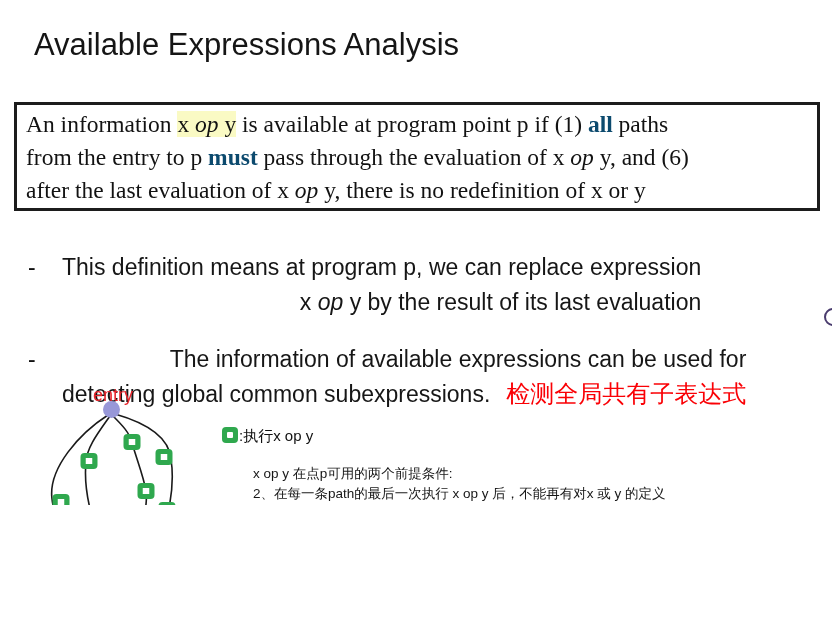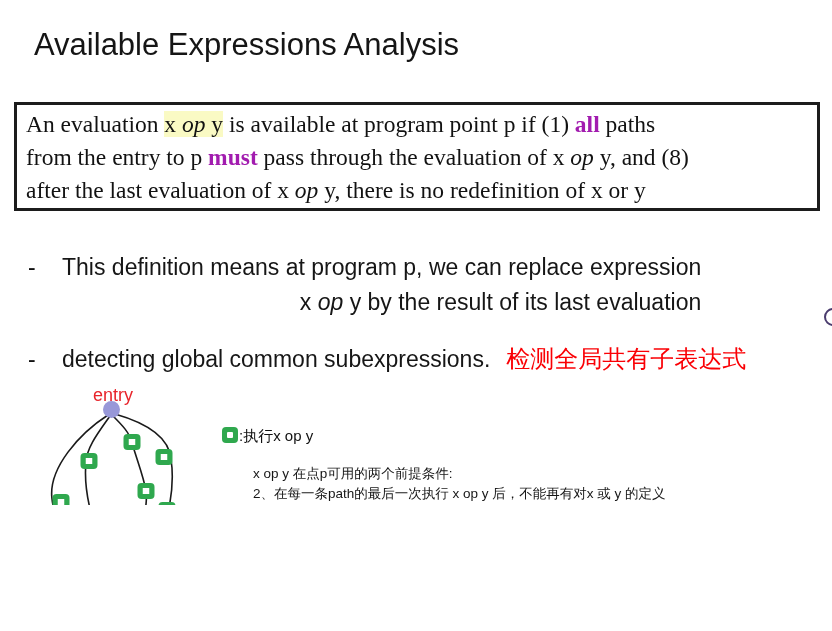--- a/index.html
+++ b/index.html
@@ -19,21 +19,21 @@
   .defbox {
     position: absolute; left: 14px; top: 102px; width: 806px; height: 109px;
     border: 3px solid #1c1c1c;
     padding: 3px 8px 0 9px;
     font-family: "Liberation Serif", "DejaVu Serif", serif;
     font-size: 23.5px; line-height: 33px; color: #121212;
     white-space: nowrap;
   }
   .hl { background: #fafac4; }
   .it { font-style: italic; }
-  .redb { color: #a21caf; font-weight: bold; }
+  .redb { color: #0c4a6e; font-weight: bold; }
   .bullets { position: absolute; left: 28px; top: 250px; width: 790px; }
   .bullet { display: flex; margin-bottom: 22px; }
   .dash { width: 34px; flex: 0 0 34px; font-size: 23px; line-height: 35px; }
   .btext { font-size: 23px; line-height: 35px; color: #161616; text-align: right; }
   .cn-red {
     color: #fa0005; font-size: 24px; margin-left: 16px;
     font-family: "DejaVu Sans", sans-serif;
   }
   .graph-wrap { position: absolute; left: 28px; top: 383px; width: 185px; height: 210px; }
   .node-label { position: absolute; color: #e8252b; font-size: 18px; }
@@ -69,36 +69,37 @@
   .pc-right  { left: 824px; top: 308px; width: 18px; height: 18px; border: 2px solid #4a3c6e; }
 </style>
 </head>
 <body>
 
 <div class="slide">
 
   <h1 class="title">Available Expressions Analysis</h1>
 
   <div class="defbox">
-    <div><span>An evaluation </span><span class="hl">x </span><span class="hl it">op</span><span class="hl"> y</span><span> is available at program point p if (1) </span><span class="redb">all</span><span> paths</span></div>
-    <div><span>from the entry to p </span><span class="redb">must</span><span> pass through the evaluation of x </span><span class="it">op</span><span> y, and (8)</span></div>
+    <div><span>An information </span><span class="hl">x </span><span class="hl it">op</span><span class="hl"> y</span><span> is available at program point p if (1) </span><span class="redb">all</span><span> paths</span></div>
+    <div><span>from the entry to p </span><span class="redb">must</span><span> pass through the evaluation of x </span><span class="it">op</span><span> y, and (6)</span></div>
     <div><span>after the last evaluation of x </span><span class="it">op</span><span> y, there is no redefinition of x or y</span></div>
   </div>
 
   <div class="bullets">
     <div class="bullet">
       <span class="dash">-</span>
       <div class="btext">
         <div><span>This definition means at program p, we can replace expression</span></div>
         <div><span>x </span><span class="it">op</span><span> y by the result of its last evaluation</span></div>
       </div>
     </div>
     <div class="bullet">
       <span class="dash">-</span>
       <div class="btext">
+        <div><span>The information of available expressions can be used for</span></div>
         <div><span>detecting global common subexpressions.</span><span class="cn-red">检测全局共有子表达式</span></div>
       </div>
     </div>
   </div>
 
   <div class="graph-wrap">
     <svg width="185" height="210" viewBox="0 0 185 210">
       <g fill="none" stroke="#1a1a1a" stroke-width="1.6" stroke-linecap="round">
         <path d="M 80,32 C 52,50 20,85 24,116 C 27,146 58,166 78,171"></path>
         <path d="M 82,33 C 70,50 59,64 58,79 C 55,110 66,148 79,168"></path>

